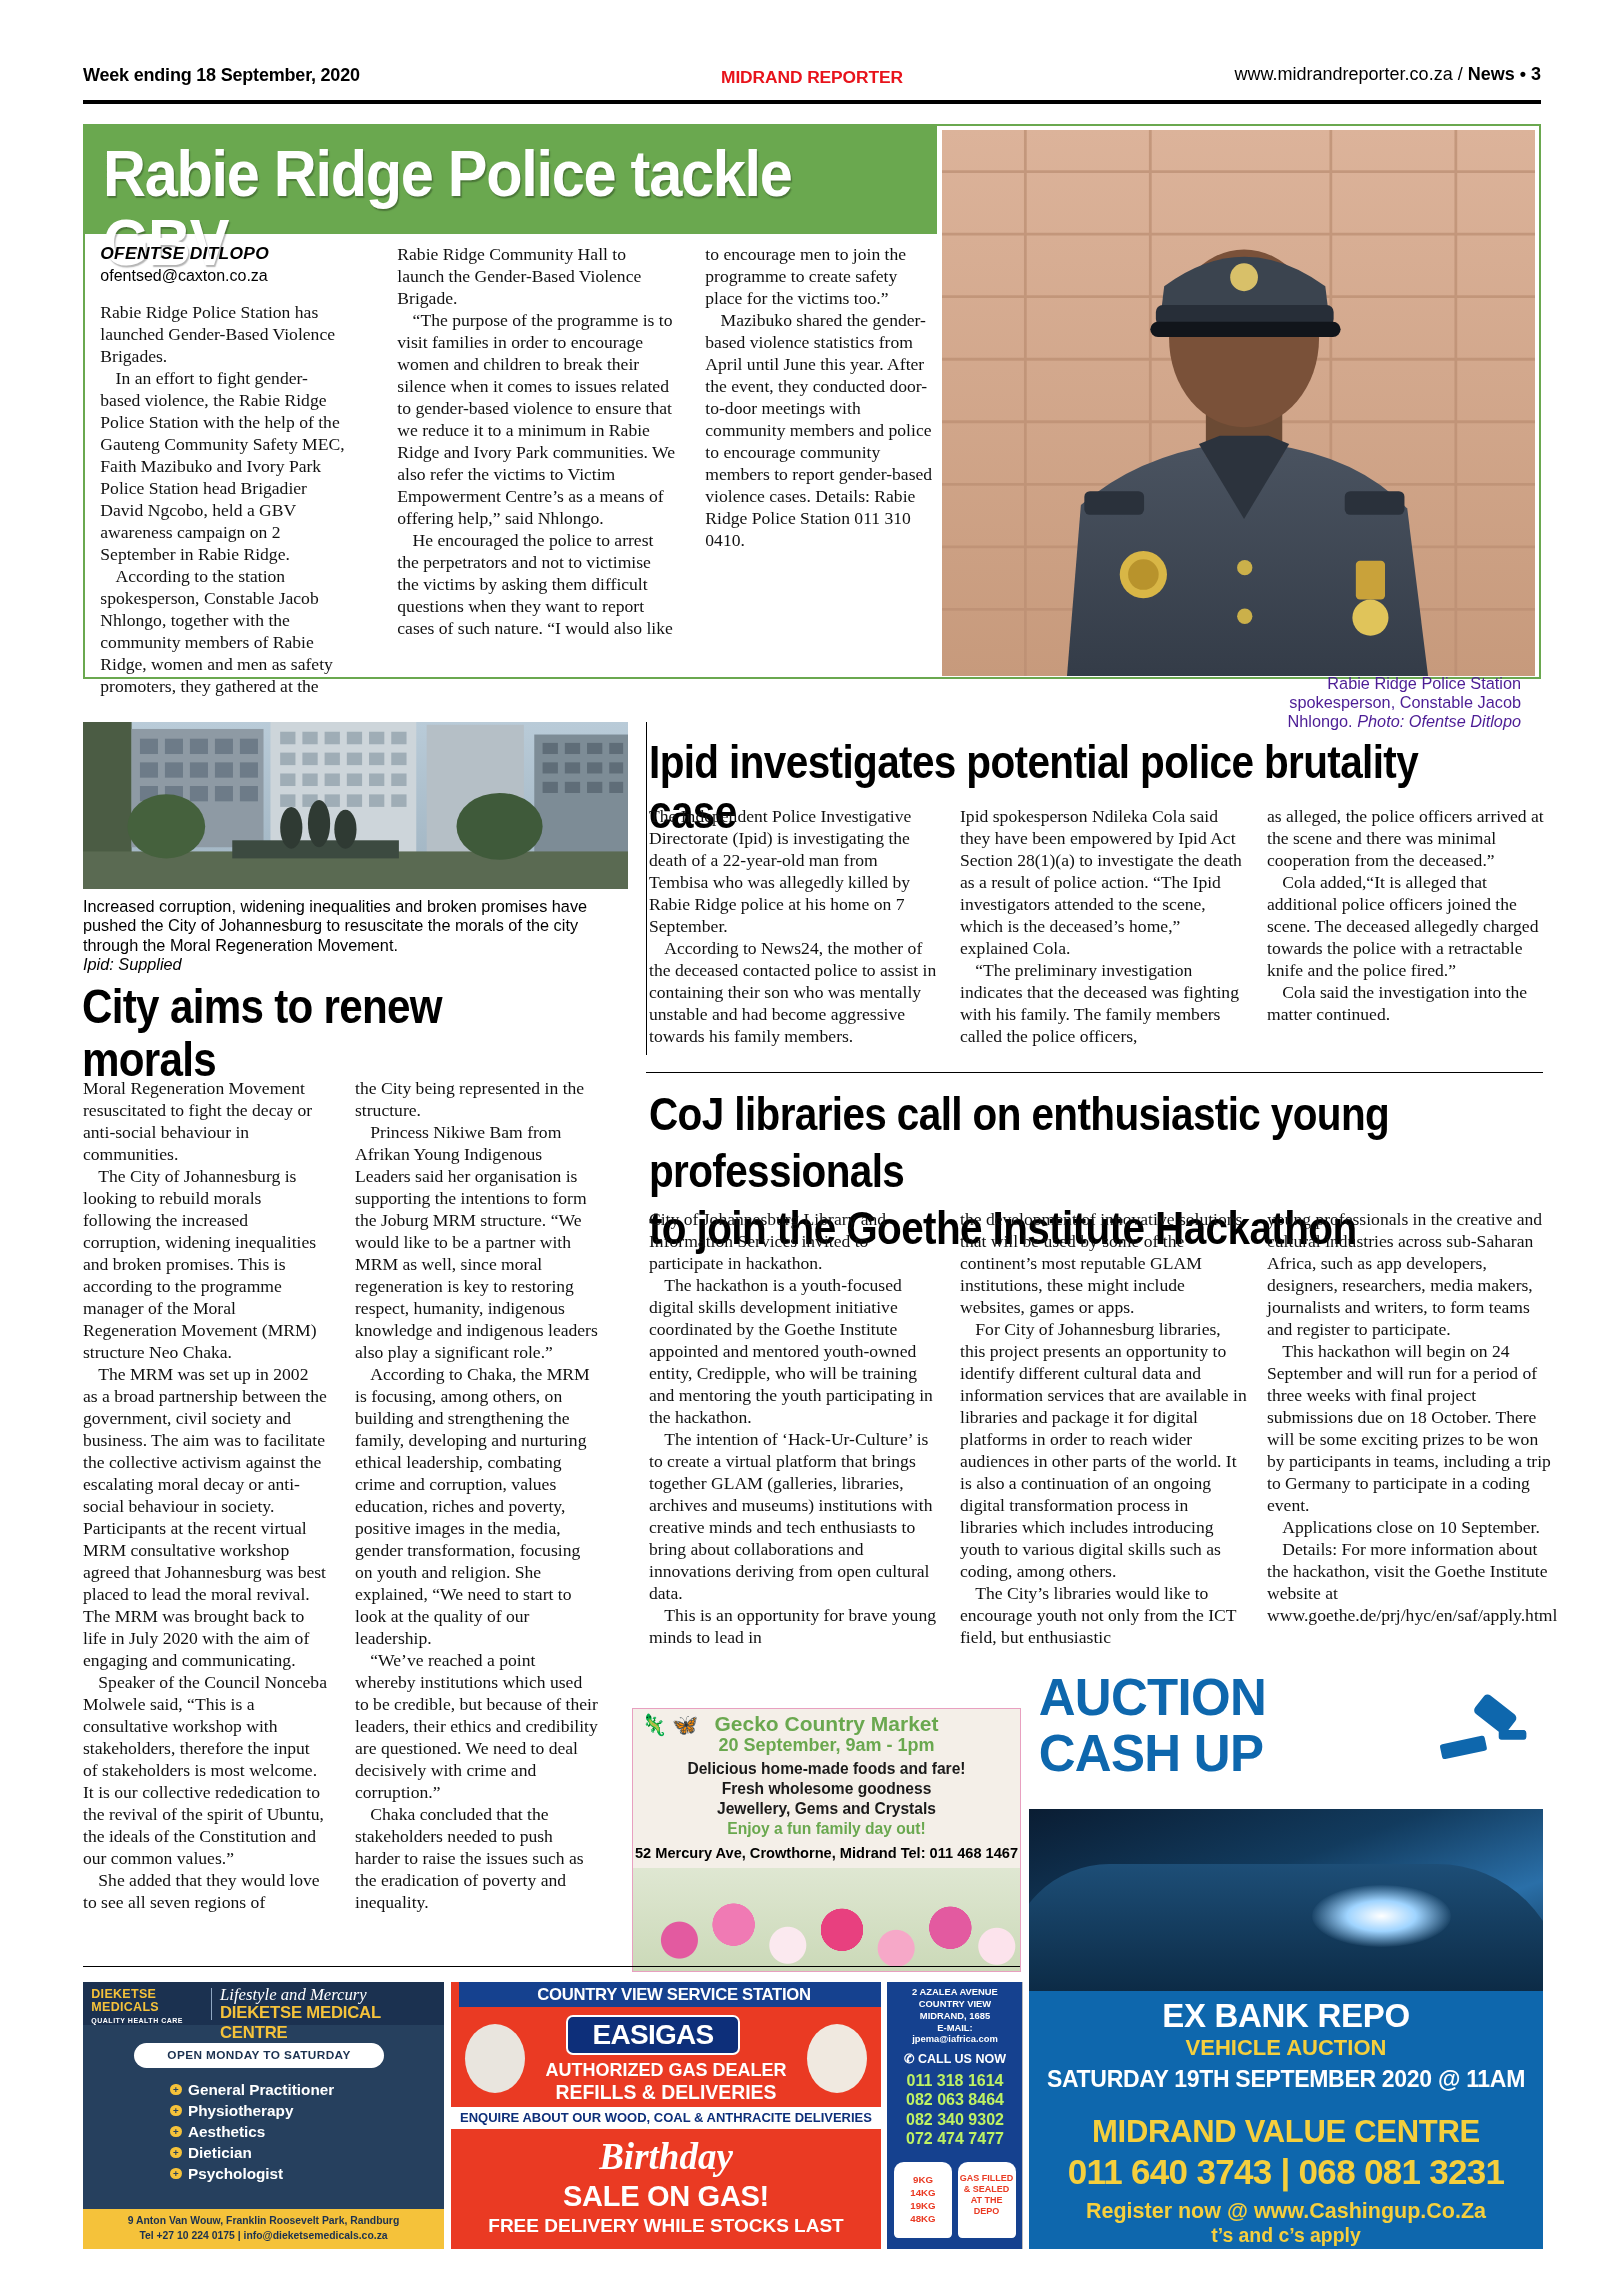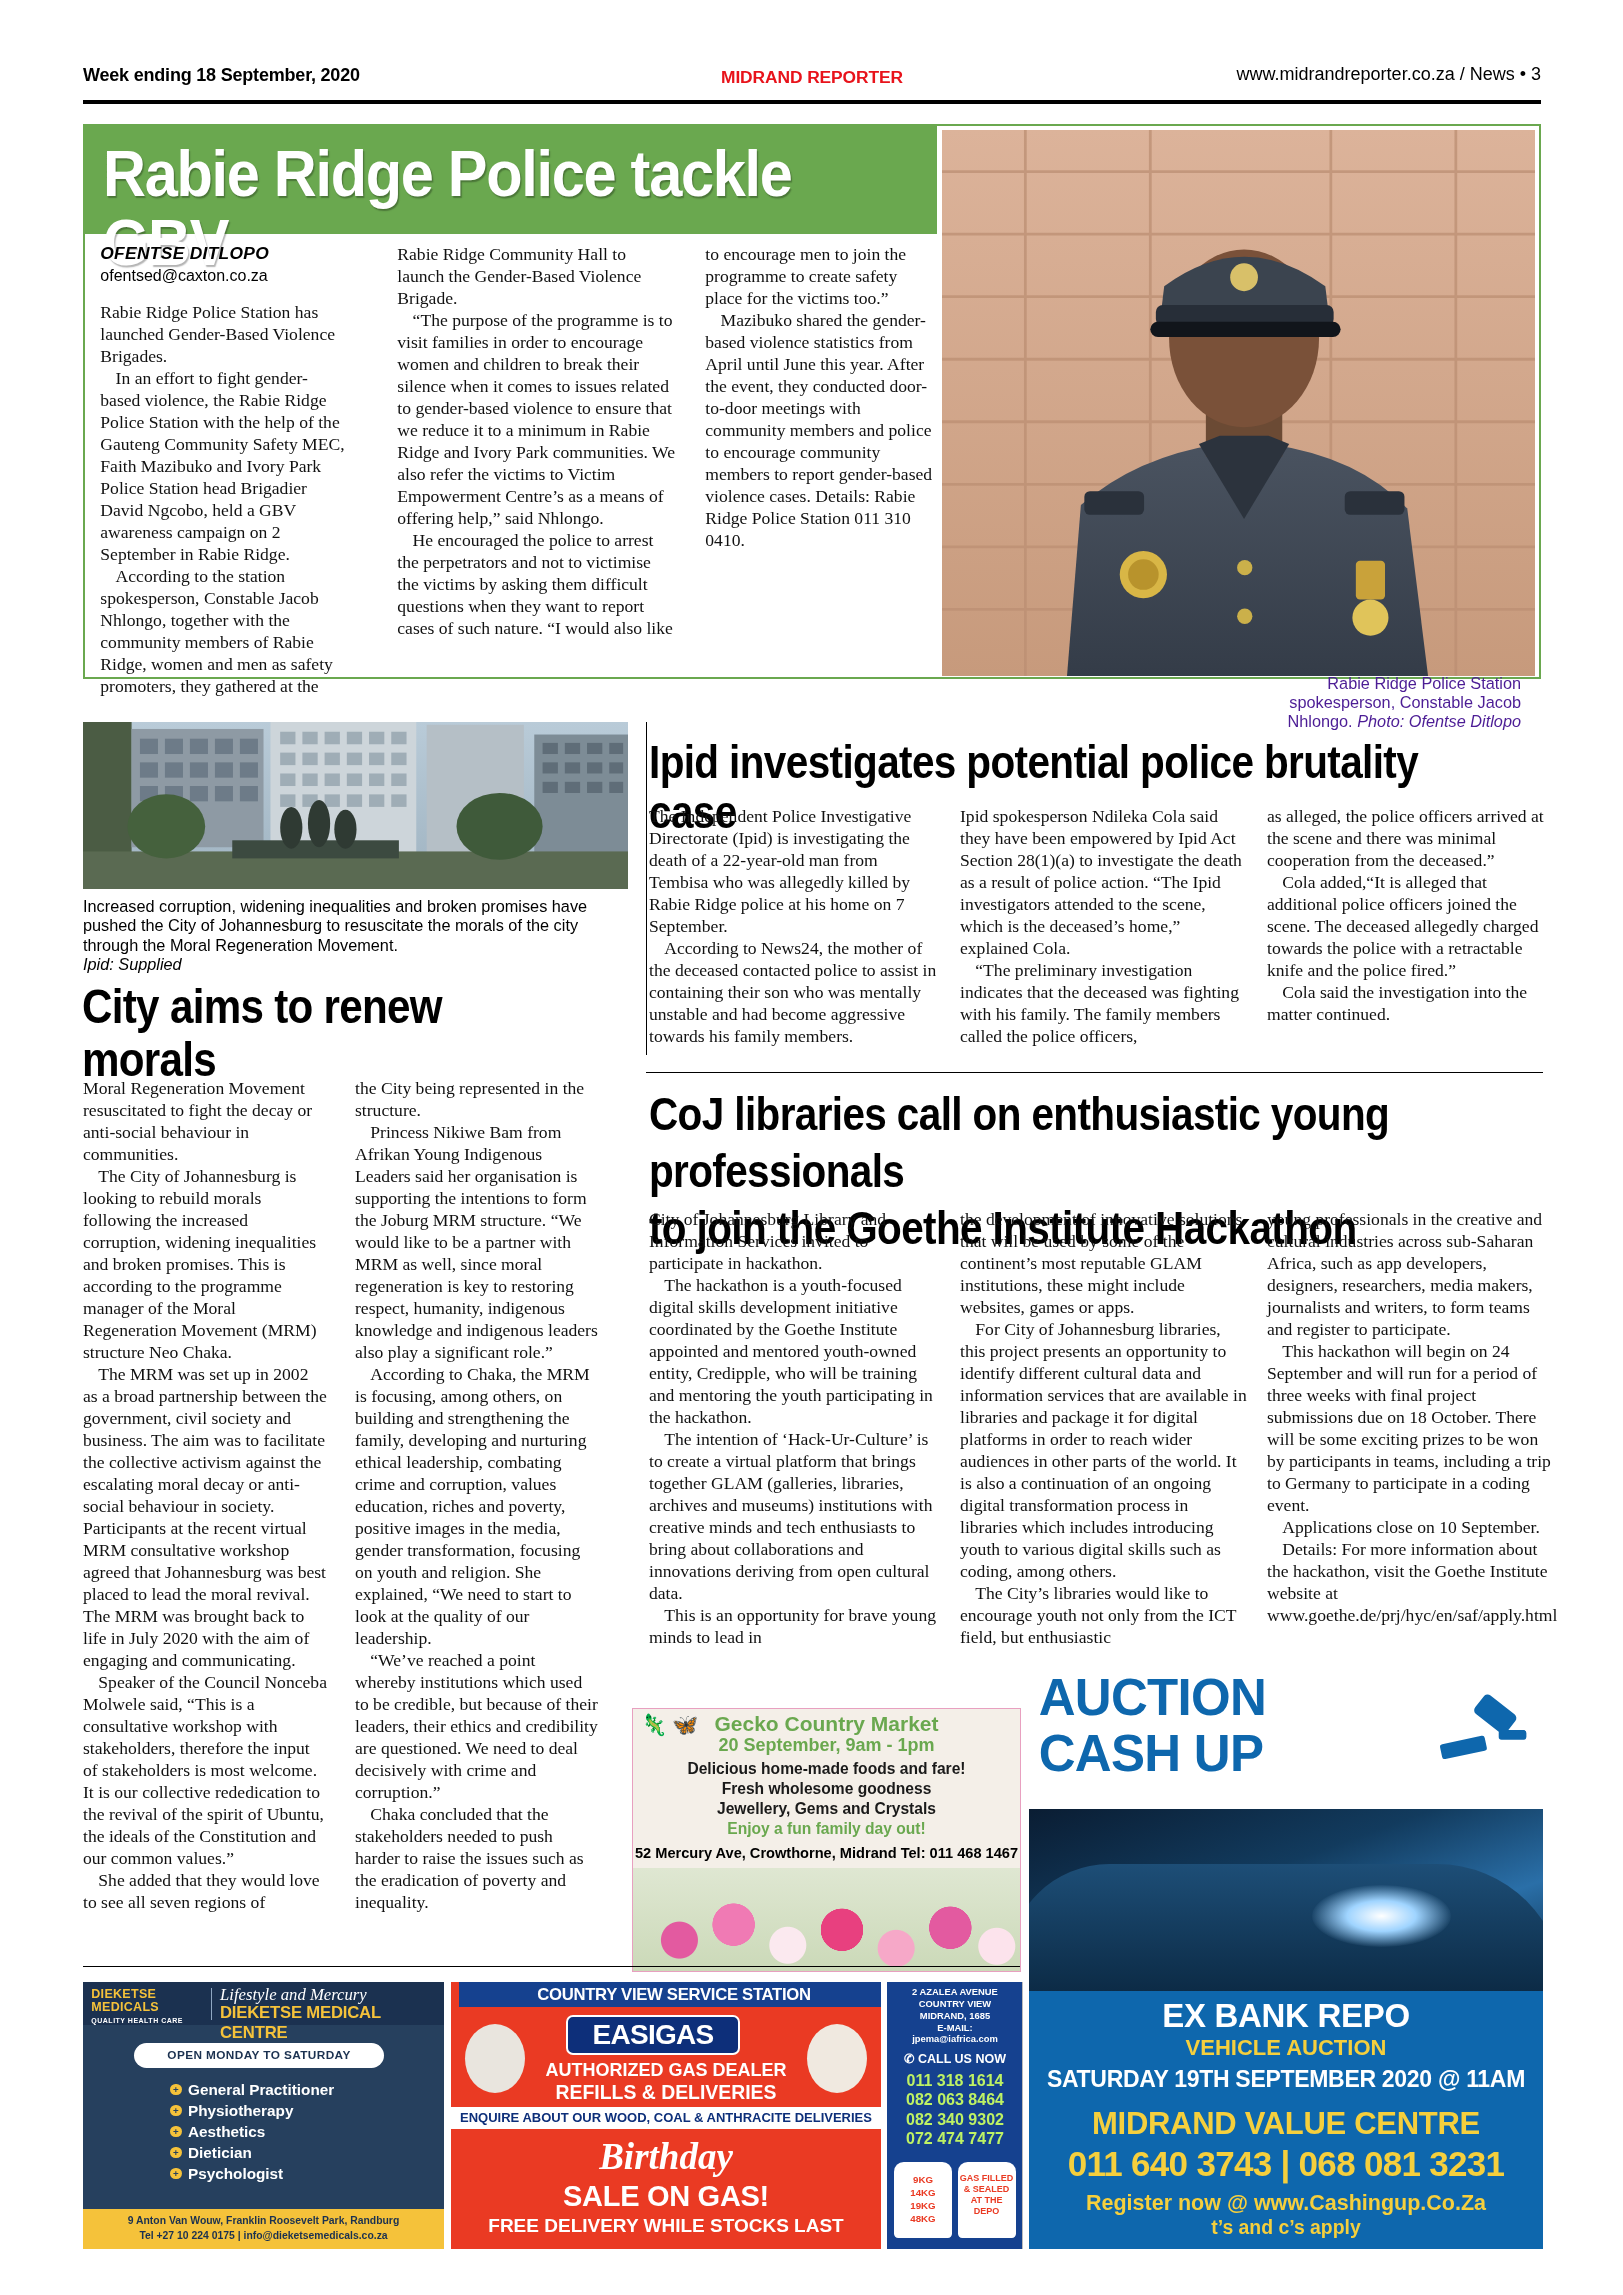--- a/index.html
+++ b/index.html
@@ -22,21 +22,21 @@
   .masthead .brand {
     position:absolute; left:0; right:0; top:5.6px; text-align:center;
     font-family:"Liberation Sans", sans-serif; font-weight:bold; font-size:17.4px; color:#e8131b;
     letter-spacing:-0.1px;
   }
   .masthead .right {
     position:absolute; right:0; top:2.8px; text-align:right;
     font-family:"Liberation Sans", sans-serif; font-size:18px; color:#000; white-space:nowrap;
   }
   .masthead .right .url { font-weight:normal; }
-  .masthead .right .sec { font-weight:normal; }
+  .masthead .right .sec { font-weight:bold; }
   .rule-top { position:absolute; left:83px; top:100px; width:1458px; height:3.5px; background:#000; }
 
   
   .story1 {
     position:absolute; left:83px; top:124px; width:1458px; height:555px;
     border:2.1px solid #6aa84f; background:#fff;
   }
   .story1 .greenband {
     position:absolute; left:0; top:0; width:852px; height:108px; background:#6aa84f;
   }
@@ -137,21 +137,21 @@
   .cash-car { position:absolute; left:0; top:143px; width:100%; height:182px;
      background: linear-gradient(160deg,#0a1d33 0%, #123b5e 40%, #2a6fa8 70%, #0b2a44 100%); }
   .cash-car .glow { position:absolute; left:55%; top:42%; width:139px; height:62px; border-radius:50%;
      background: radial-gradient(ellipse at center, #ffffff 0%, #9fd4ff 35%, rgba(20,80,140,0) 72%); }
   .cash-car .body { position:absolute; left:-4%; top:30%; width:108%; height:70%;
      background: linear-gradient(#1d4e77,#0c2b46); border-radius:111px 139px 0 0; }
   .cash-body { position:absolute; left:0; top:325px; width:100%; height:236px; text-align:center; }
   .cash-l1 { font-family:"Liberation Sans", sans-serif; font-weight:bold; font-size:33px; color:#fff; letter-spacing:-0.3px; margin-top:5.6px; }
   .cash-l2 { font-family:"Liberation Sans", sans-serif; font-weight:bold; font-size:22px; color:#f5cf3d; letter-spacing:0px; }
   .cash-l3 { font-family:"Liberation Sans", sans-serif; font-weight:bold; font-size:23px; color:#fff; margin-top:5.6px; letter-spacing:-0.3px;}
-  .cash-l4 { font-family:"Liberation Sans", sans-serif; font-weight:bold; font-size:31px; color:#f5cf3d; margin-top:13px; letter-spacing:-0.3px;}
+  .cash-l4 { font-family:"Liberation Sans", sans-serif; font-weight:bold; font-size:31px; color:#f5cf3d; margin-top:21px; letter-spacing:-0.3px;}
   .cash-l5 { font-family:"Liberation Sans", sans-serif; font-weight:bold; font-size:35px; color:#f5cf3d; margin-top:1.4px; letter-spacing:-0.7px;}
   .cash-l6 { font-family:"Liberation Sans", sans-serif; font-weight:bold; font-size:21.5px; color:#f5cf3d; margin-top:7px; }
   .cash-l7 { font-family:"Liberation Sans", sans-serif; font-weight:bold; font-size:19.4px; color:#f5cf3d; }
 
   
   .ad-diek { left:83px; top:1982px; width:361px; height:267px; background:#26405e; }
   .diek-top { position:absolute; left:0; top:0; width:100%; height:43px; background:#1b3150; }
   .diek-logo { position:absolute; left:8.3px; top:5.6px; font-family:"Liberation Sans", sans-serif;
      font-weight:bold; color:#f5c23a; font-size:12.5px; line-height:13px; letter-spacing:0.3px; }
   .diek-logo small { display:block; color:#fff; font-size:7px; letter-spacing:0.5px; }

